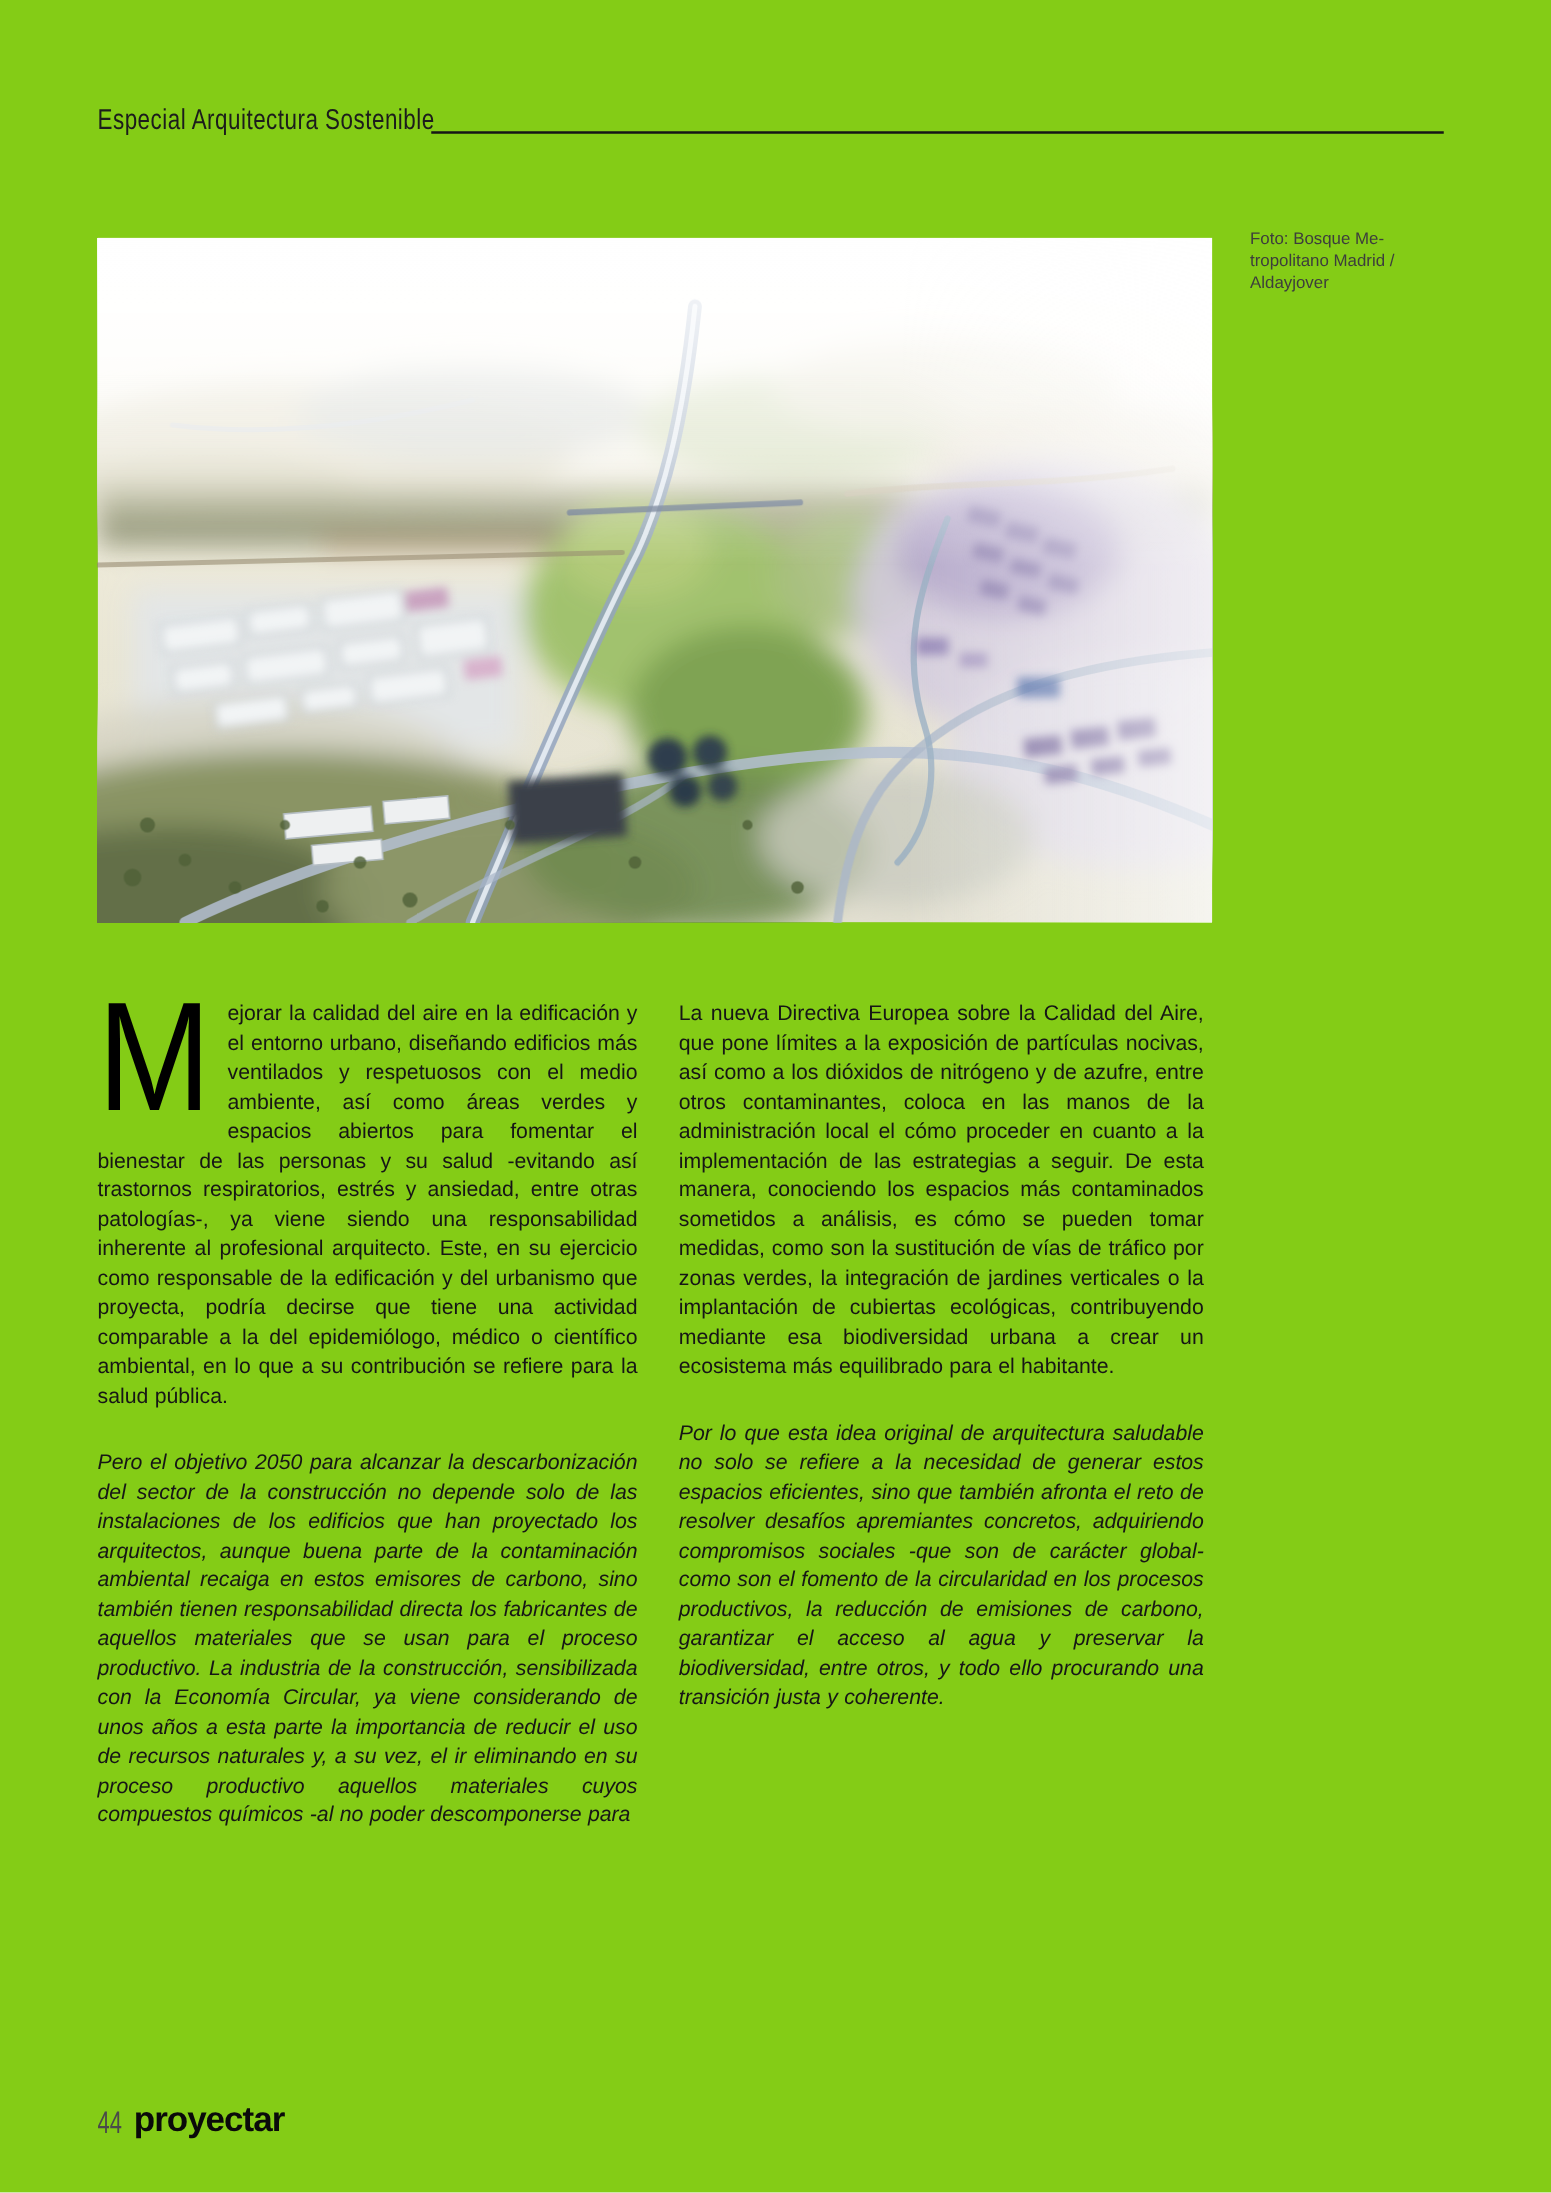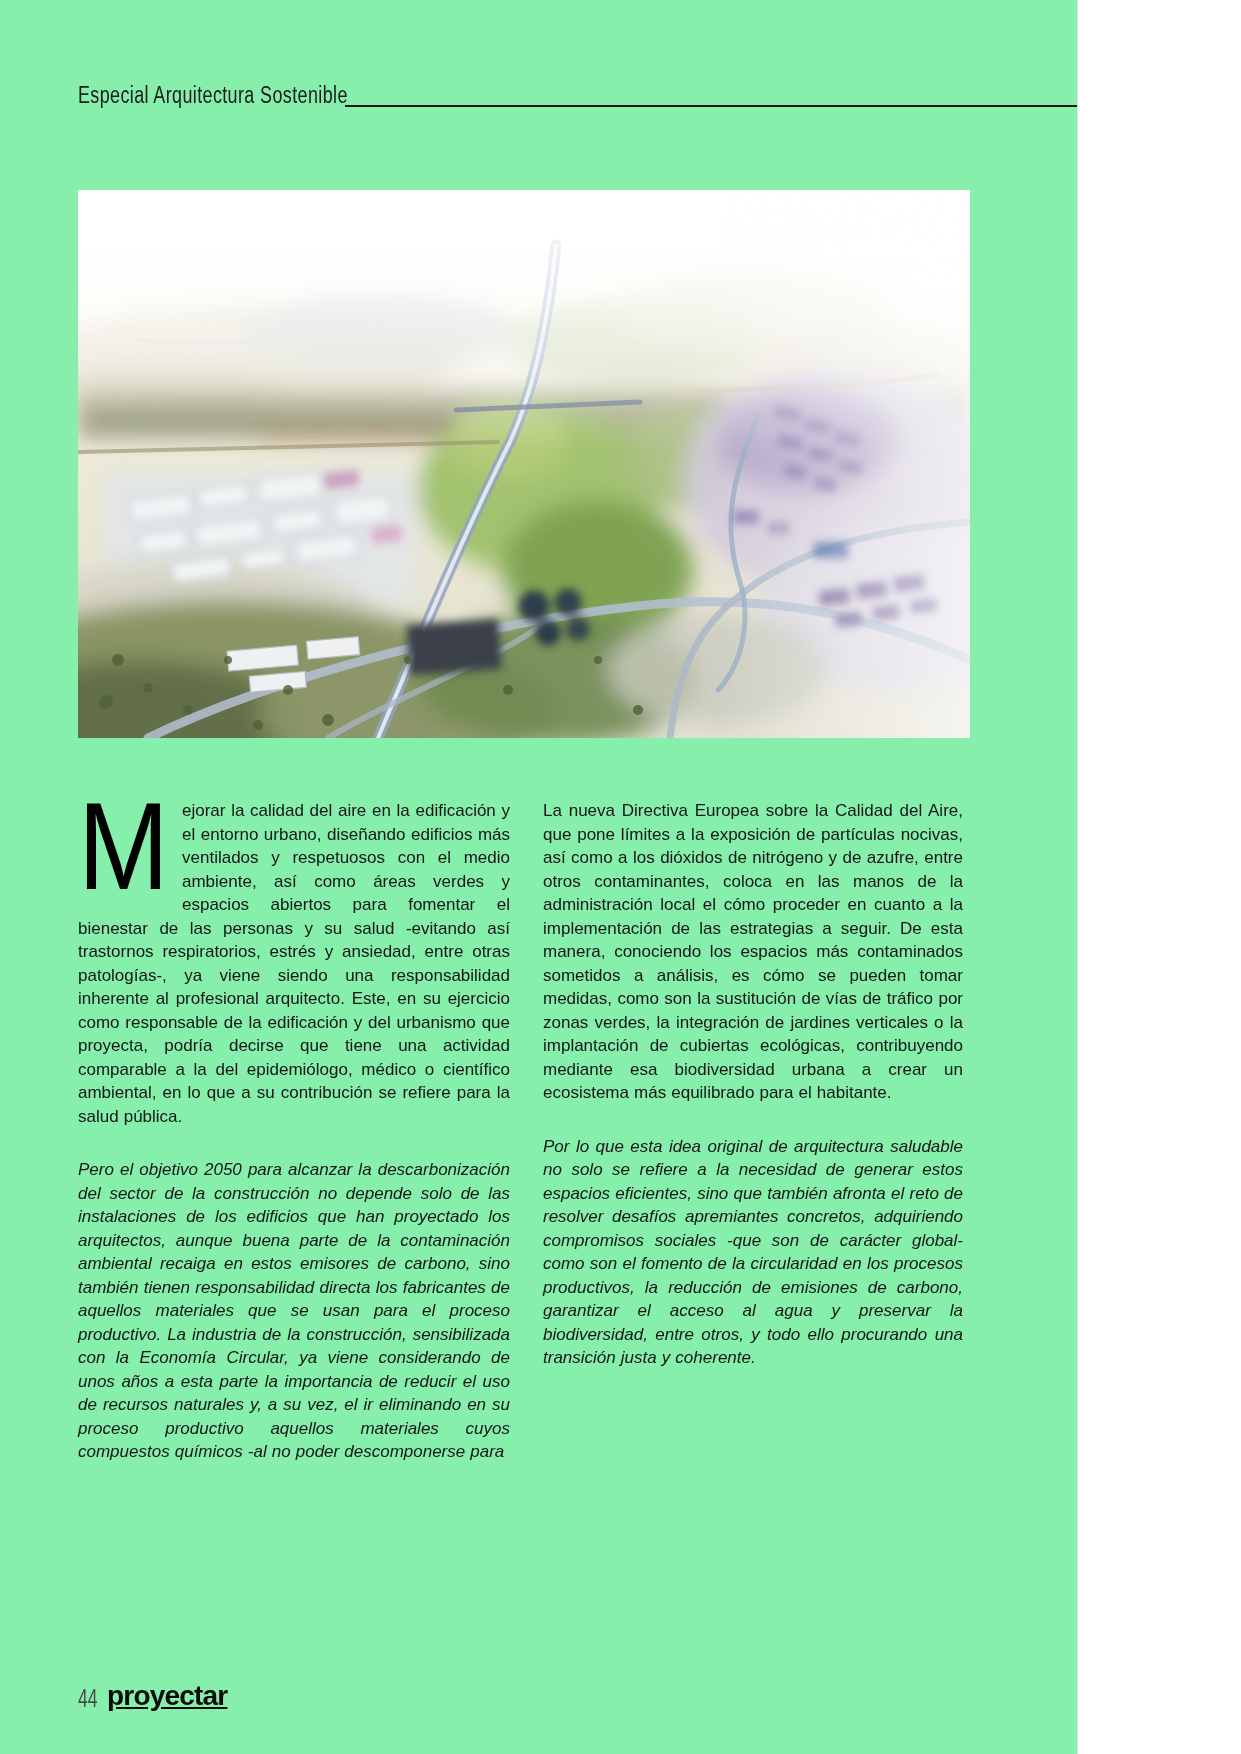--- a/index.html
+++ b/index.html
@@ -1,17 +1,17 @@
 <!DOCTYPE html>
 <html lang="es"><head>
 <meta charset="utf-8">
 <style>
   html,body { margin:0; padding:0; background:#ffffff; }
   .page {
-    position:relative; width:1077px; height:1754px; background:#86efac;
+    position:relative; width:1241px; height:1754px; background:#84cc16;
     font-family:"Liberation Sans", sans-serif; overflow:hidden;
     outline:1px solid #e3e3e3;
   }
   
   .kicker {
     position:absolute; left:78px; top:82px; font-size:23px; font-weight:400;
     color:#1c1c1c; transform:scaleX(.78); transform-origin:left top;
     letter-spacing:.5px; white-space:nowrap;
   }
   .kicker-rule {
@@ -46,31 +46,36 @@
     font-size:124px; line-height:88px; font-weight:400; color:#000;
     transform:scaleX(.88); transform-origin:left top; letter-spacing:-4px;
   }
   
   .footer-num {
     position:absolute; left:78px; top:1684px; font-size:25px; font-weight:400;
     color:#4a4a4a; transform:scaleX(.7); transform-origin:left top;
   }
   .footer-logo {
     position:absolute; left:107px; top:1680px; font-size:28px; font-weight:700;
-    letter-spacing:-.8px; color:#0a0a0a;text-decoration:underline;
+    letter-spacing:-.8px; color:#0a0a0a;
   }
 </style>
 </head>
 <body>
 
 <div class="page">
 
   <div class="kicker">Especial Arquitectura Sostenible</div>
   <div class="kicker-rule"></div>
 
+  <div class="credit">
+    <span>Foto: Bosque Me-</span><br>
+    <span>tropolitano Madrid /</span><br>
+    <span>Aldayjover</span>
+  </div>
 
   <figure class="hero" style="margin:0">
     <svg width="892" height="548" viewBox="0 0 892 548" xmlns="http://www.w3.org/2000/svg">
       <defs>
         <linearGradient id="base" x1="0" y1="0" x2="0" y2="1">
           <stop offset="0" stop-color="#fefefc"></stop>
           <stop offset=".22" stop-color="#faf8f0"></stop>
           <stop offset=".40" stop-color="#f0ecdc"></stop>
           <stop offset=".62" stop-color="#e9e6d4"></stop>
           <stop offset="1" stop-color="#e4e1d2"></stop>

